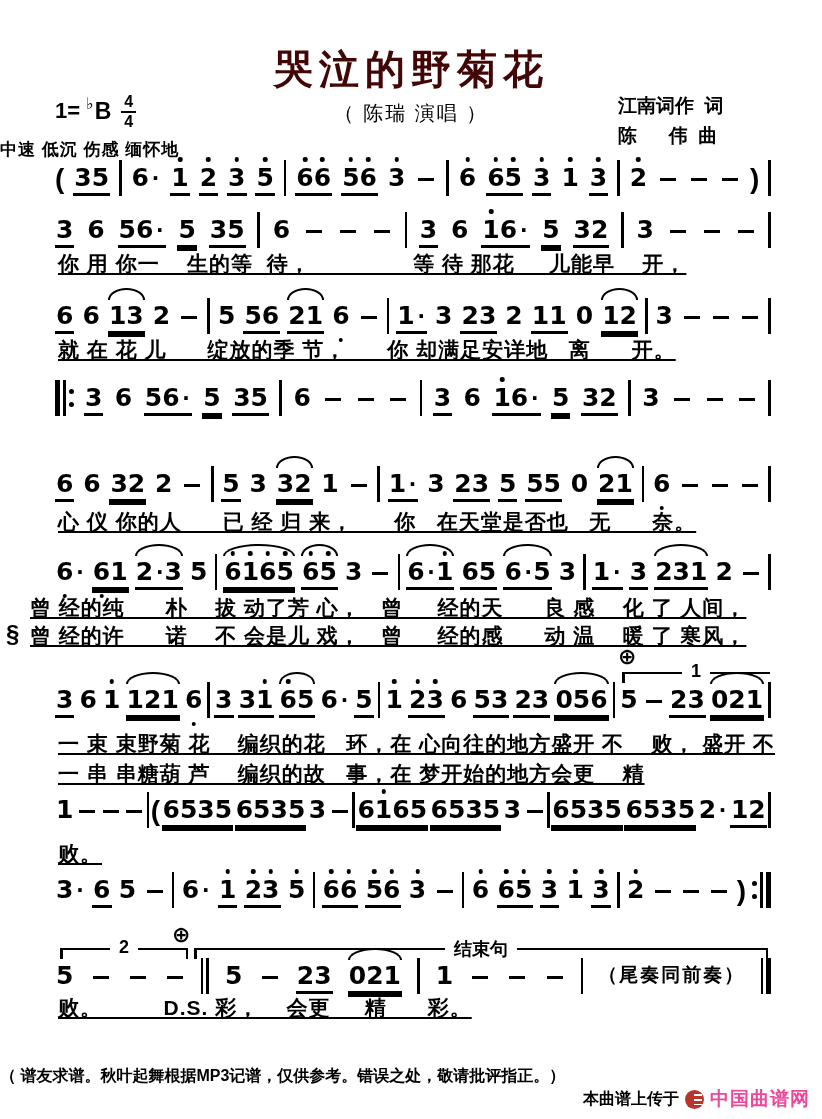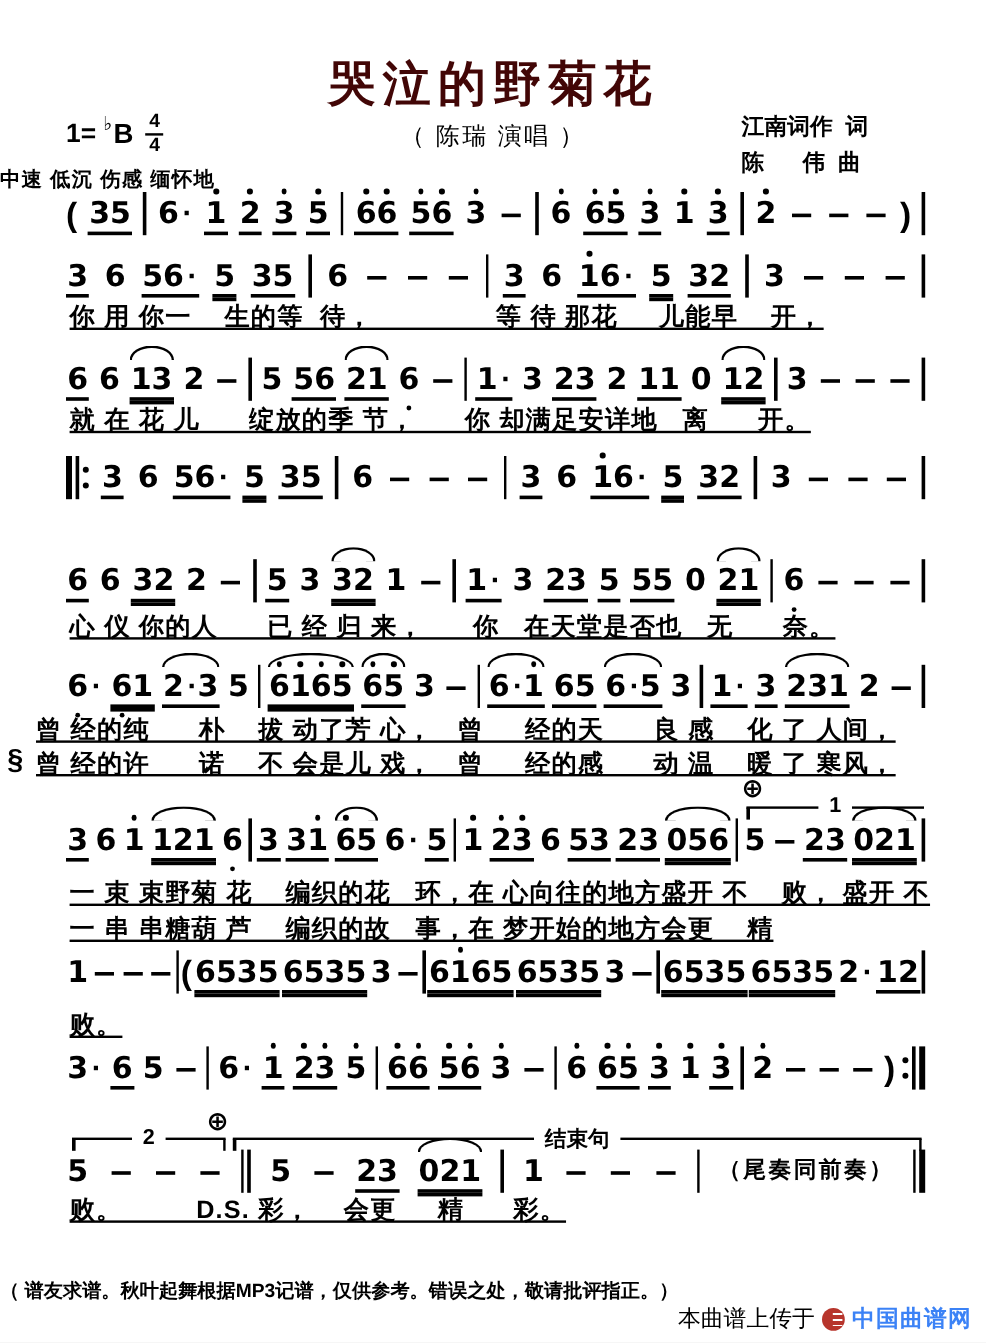--- a/index.html
+++ b/index.html
@@ -55,26 +55,26 @@
   .ending .elabel{position:absolute;left:50%;top:-13px;transform:translateX(-50%);
         background:#fff;padding:0 9px;font-weight:bold;font-size:18px;}
   .coda{position:absolute;font-size:22px;font-weight:bold;line-height:22px;}
   .segno{position:absolute;left:6px;top:757px;font-size:24px;font-weight:bold;}
   
   .foot1{position:absolute;top:1026px;left:0;width:100%;text-align:left;
          font-size:16px;font-weight:bold;margin-top:40px;}
   .foot2{position:absolute;top:1048px;left:0;width:100%;text-align:center;
          font-size:24px;font-weight:bold;letter-spacing:1px;}
   .uploadbar{position:absolute;top:1086px;right:12px;display:flex;align-items:center;gap:6px;}
-  .uploadbar .utext{font-size:19px;font-weight:normal;}
+  .uploadbar .utext{font-size:16px;font-weight:bold;}
   .logo-icon{display:inline-block;width:19px;height:19px;border-radius:50%;background:#b7352c;
         position:relative;}
   .logo-icon::after{content:"";position:absolute;left:9px;top:4px;width:8px;height:11px;
         background:repeating-linear-gradient(#fff 0 2px,#b7352c 2px 5px);}
-  .logo-text{font-size:19px;font-weight:bold;color:#3b82f6;letter-spacing:1px;}
+  .logo-text{font-size:19px;font-weight:bold;color:#ec4899;letter-spacing:1px;}
 </style>
 </head>
 <body>
 
 <div class="page">
 
   <div class="title">哭泣的野菊花</div>
   <div class="subtitle">（ 陈瑞 演唱 ）</div>
   <div class="credit c1">江南词作  词</div>
   <div class="credit c2">陈      伟  曲</div>

